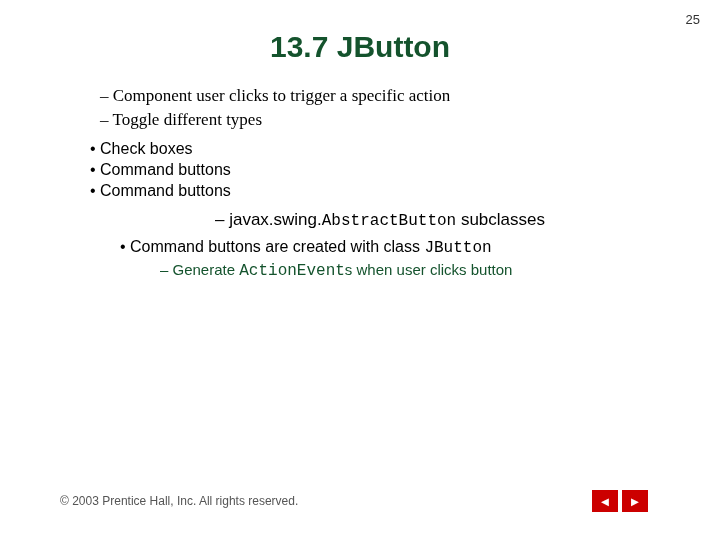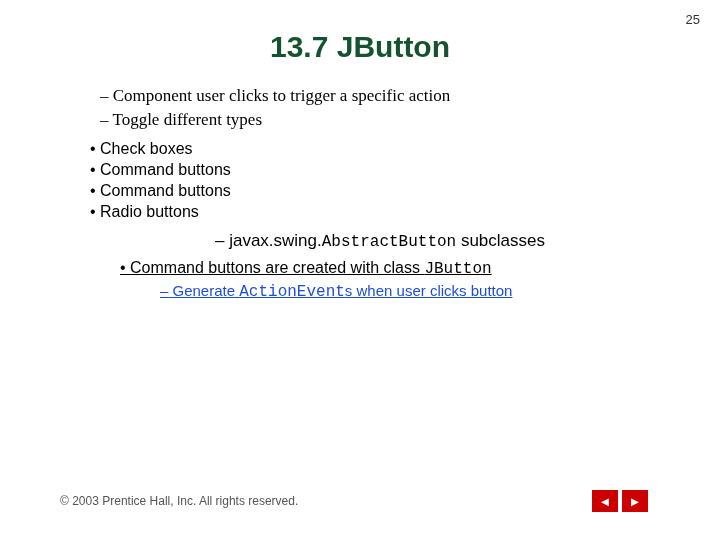--- a/index.html
+++ b/index.html
@@ -102,37 +102,35 @@
     .command-sub {
       margin-left: 60px;
       margin-bottom: 8px;
     }
 
     .command-sub-item {
       font-size: 16px;
       color: #000;
       font-family: Arial, sans-serif;
       margin-bottom: 4px;
-      text-decoration: underline;
     }
 
     .command-sub-item::before {
       content: '• ';
     }
 
     .command-sub-sub {
       margin-left: 40px;
     }
 
     .command-sub-sub-item {
       font-size: 15px;
-      color: #1d4ed8;
-      font-family: Arial, sans-serif;
-      margin-bottom: 10px;
-      text-decoration: underline;
+      color: #14532d;
+      font-family: Arial, sans-serif;
+      margin-bottom: 10px;
     }
 
     .command-sub-sub-item::before {
       content: '– ';
     }
 
     .footer {
       position: absolute;
       bottom: 16px;
       left: 0;
@@ -185,21 +183,20 @@
 
   <div class="sub-list">
     <div class="sub-item">Component user clicks to trigger a specific action</div>
     <div class="sub-item">Toggle different types</div>
   </div>
 
   <div class="bullet-sub-list">
     <div class="bullet-dot-item">Check boxes</div>
     <div class="bullet-dot-item">Command buttons</div>
     <div class="bullet-dot-item">Command buttons</div>
-    <div class="bullet-dot-item">Radio buttons</div>
   </div>
 
   <div class="abstract-line">
     <span>javax.swing.</span><span class="monospace">AbstractButton</span><span> subclasses</span>
   </div>
 
   <div class="command-sub">
     <div class="command-sub-item">
       <span>Command buttons are created with class </span><span class="monospace">JButton</span>
     </div>

